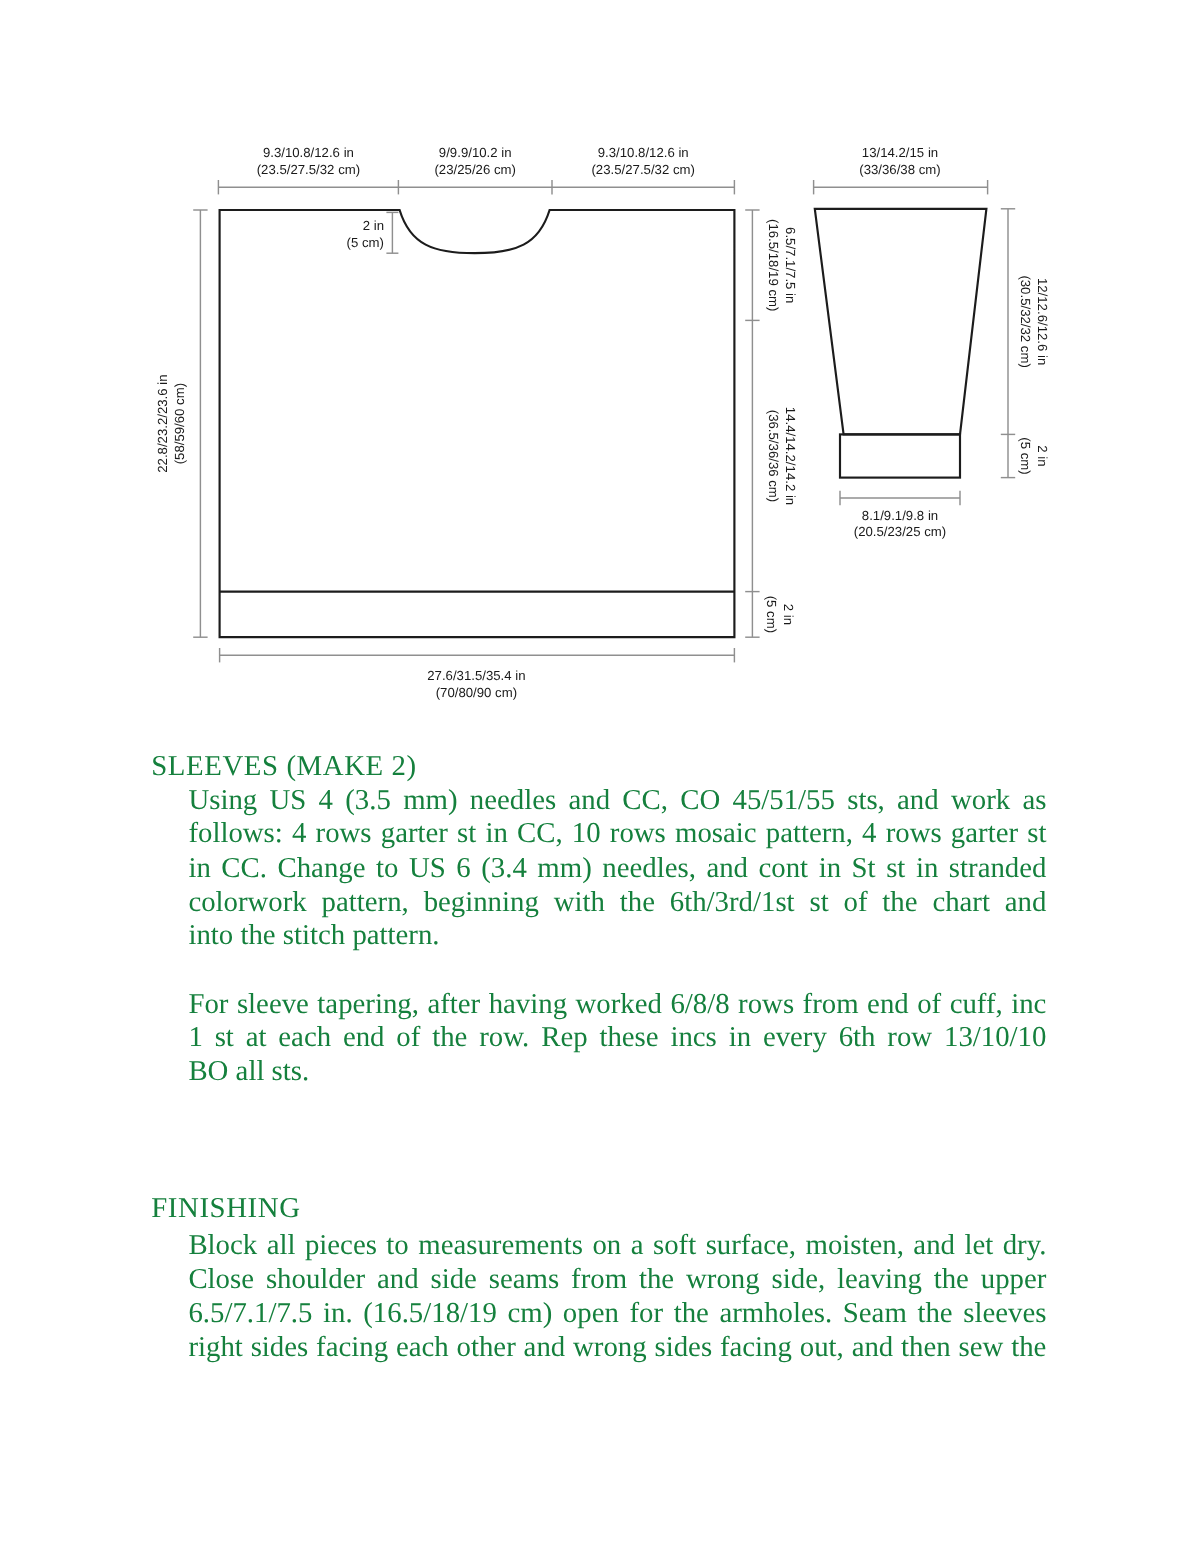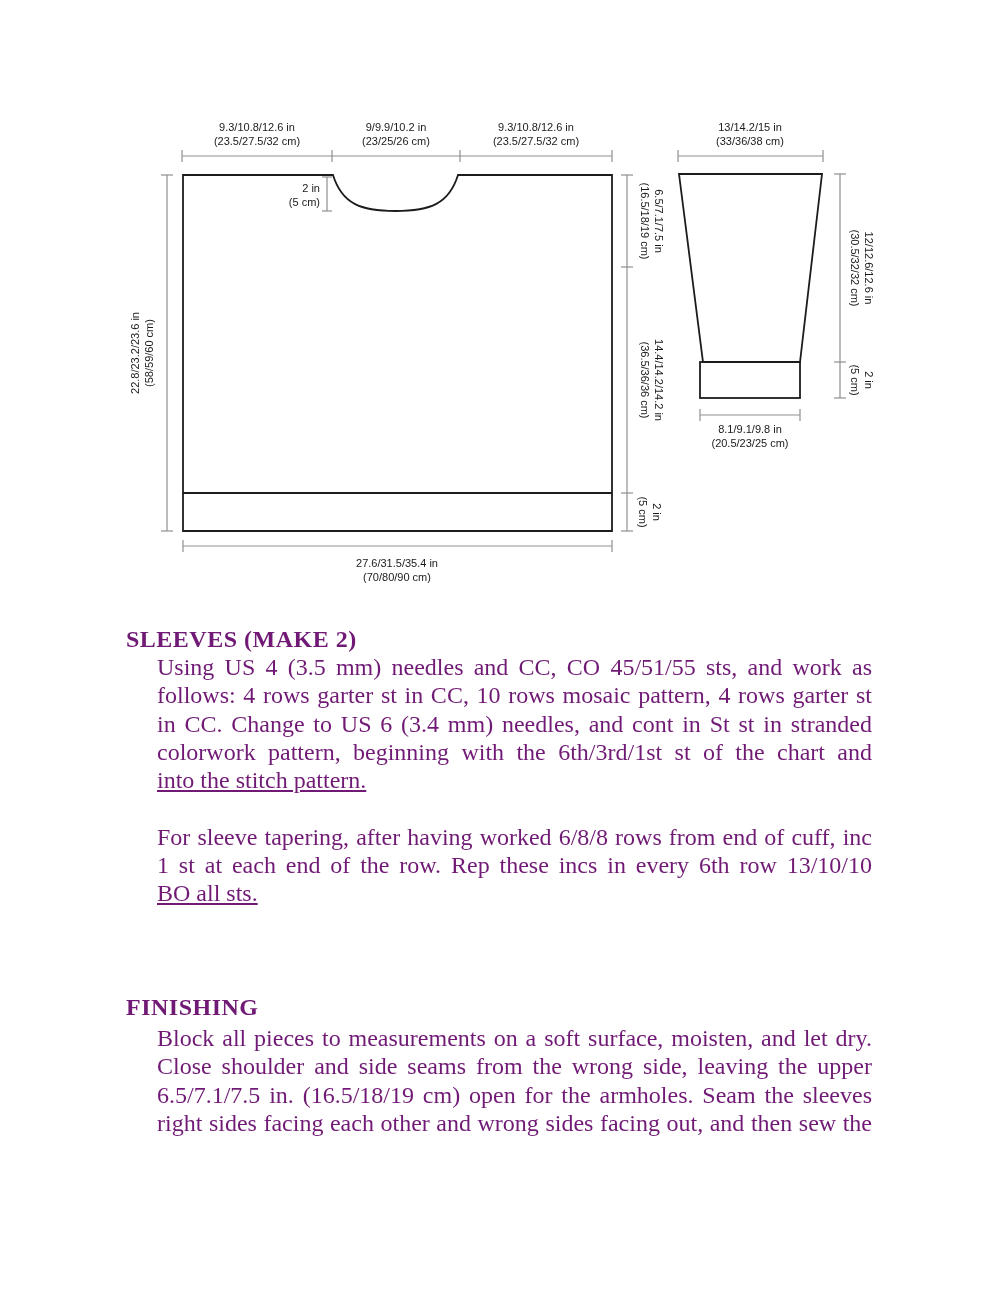--- a/index.html
+++ b/index.html
@@ -7,56 +7,55 @@
     padding: 0;
     background: #ffffff;
   }
   .page {
     position: relative;
     width: 1000px;
     height: 1294px;
     background: #ffffff;
     overflow: hidden;
     font-family: "Liberation Serif", serif;
-    color: #701a75;
+    color: #15803d;
   }
   .schematic {
     position: absolute;
     left: 0;
     top: 0;
   }
   .dim-label {
     font-family: "Liberation Sans", sans-serif;
     font-size: 11px;
     fill: #1a1a1a;
   }
   .section-heading {
     position: absolute;
     left: 126px;
     font-size: 24px;
-    font-weight: bold;
+    font-weight: normal;
     line-height: 1.1;
     letter-spacing: 0.5px;
     white-space: nowrap;
   }
   .para-block {
     position: absolute;
     left: 157px;
     width: 715px;
     font-size: 24px;
     line-height: 28.3px;
   }
   .jline {
     text-align: justify;
     text-align-last: justify;
     white-space: normal;
   }
   .jline.last {
     text-align-last: left;
-    text-decoration: underline;
   }
 </style>
 </head>
 <body>
 
 <div class="page">
 
   <svg class="schematic" width="1000" height="600" viewBox="0 0 1000 600">
 
     <g>

